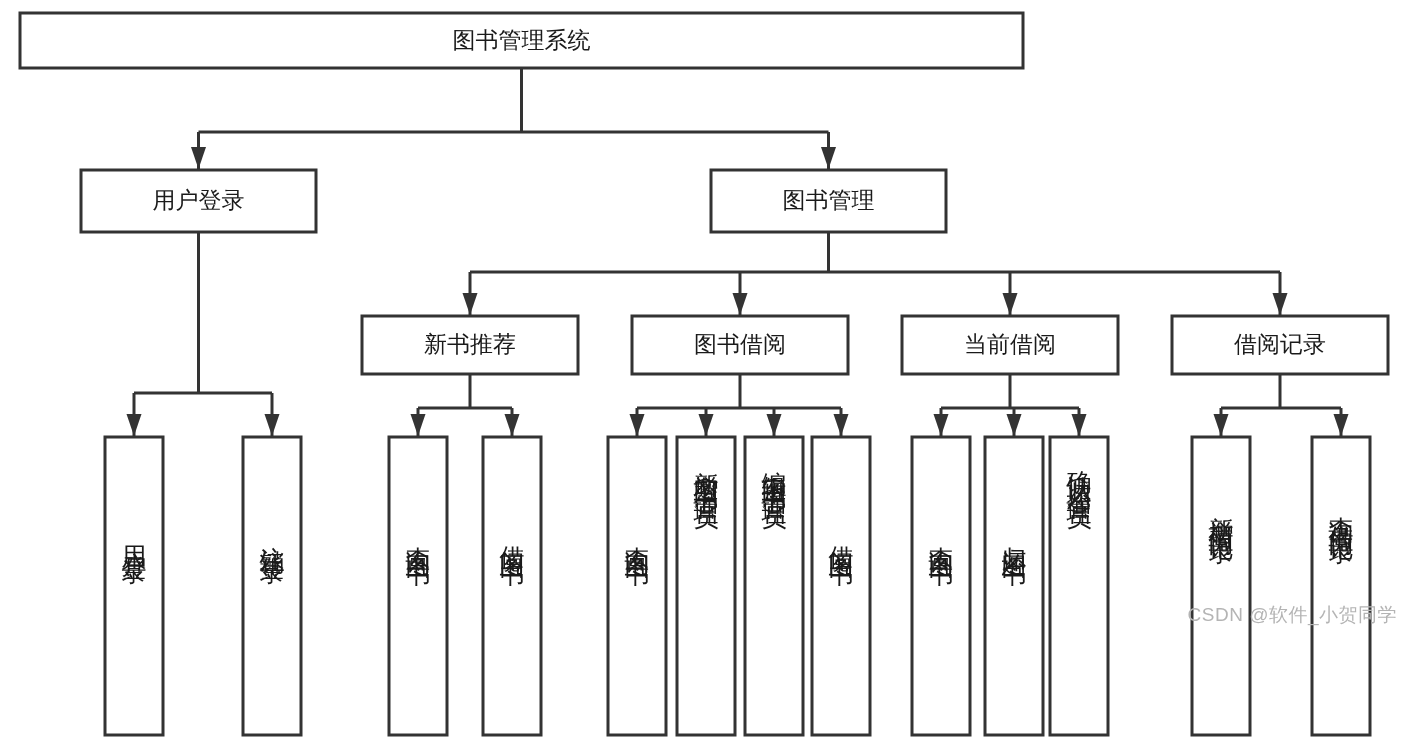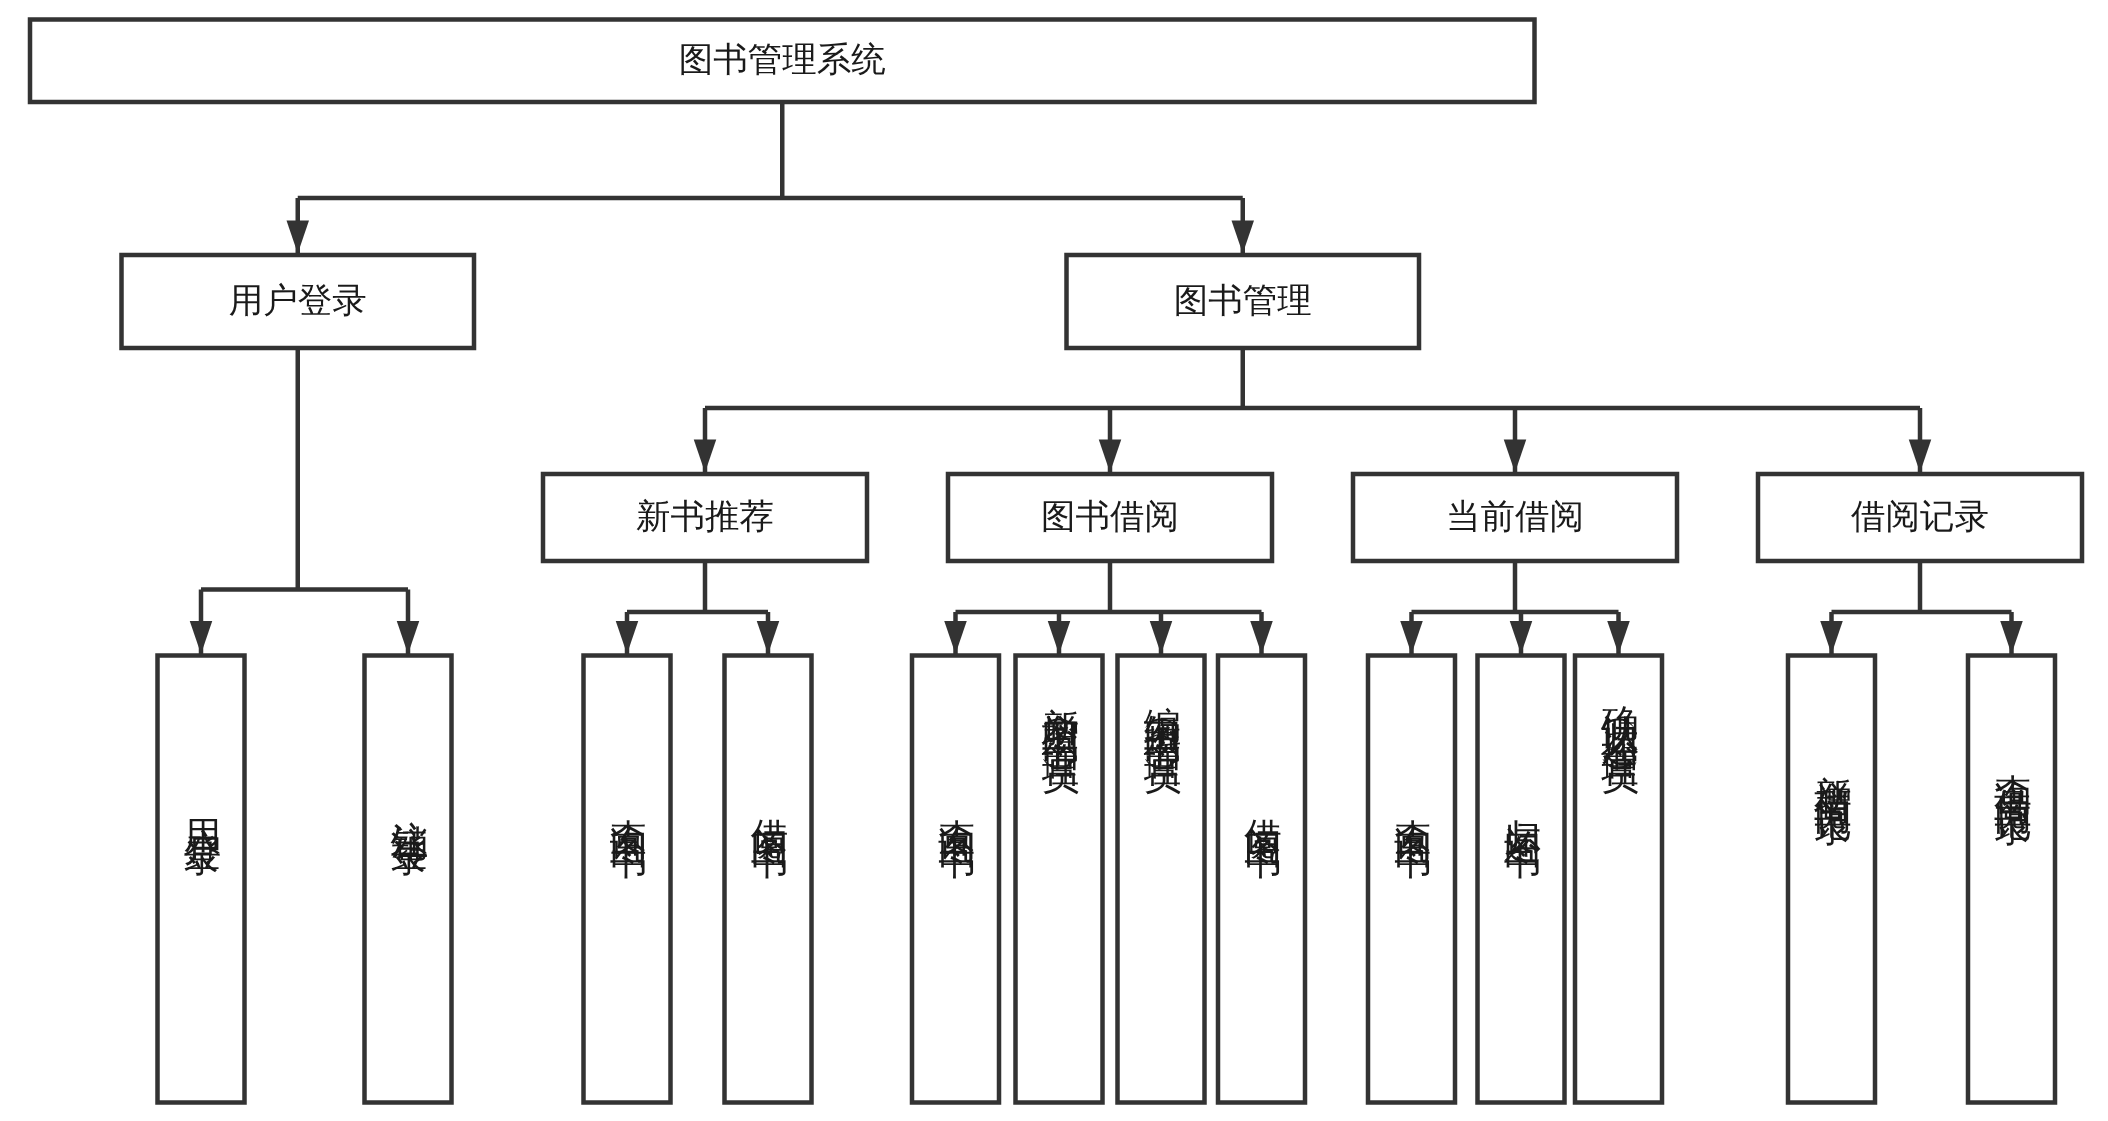--- a/index.html
+++ b/index.html
@@ -235,13 +235,14 @@
       <div class="vlabel-wrap" style="left: 1050px; top: 439px; width: 58px; height: 294px; padding-top: 12px;">
         <span class="vlabel">确认归还（管理员）</span>
       </div>
       <div class="vlabel-wrap" style="left: 1192px; top: 439px; width: 58px; height: 294px; padding-top: 57px;">
         <span class="vlabel">新增借阅记录</span>
       </div>
       <div class="vlabel-wrap" style="left: 1312px; top: 439px; width: 58px; height: 294px; padding-top: 57px;">
         <span class="vlabel">查询借阅记录</span>
       </div>
     </div>
+  <div id="watermark">CSDN @软件_小贺同学</div>
 </div>
 
 </body></html>

